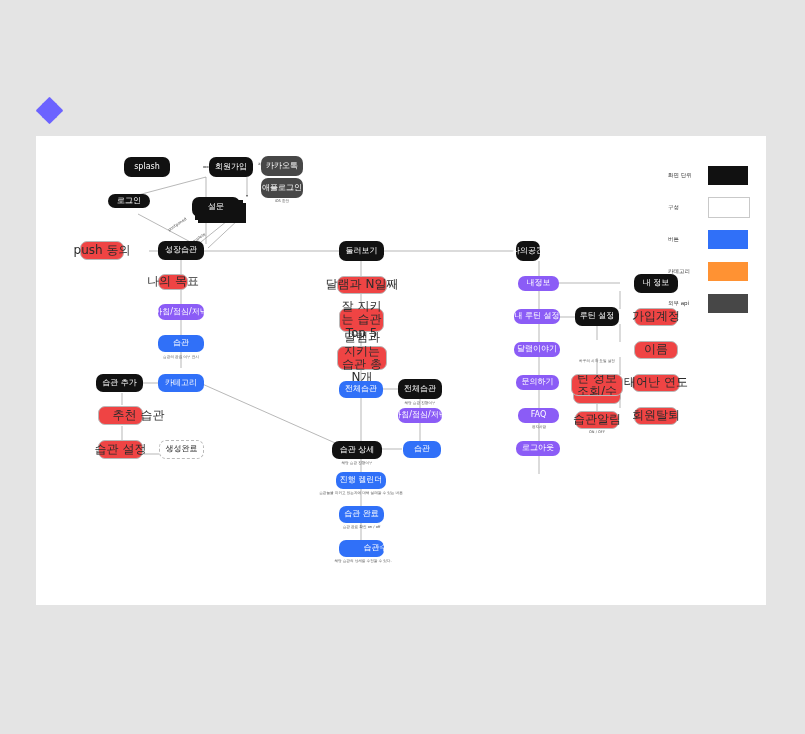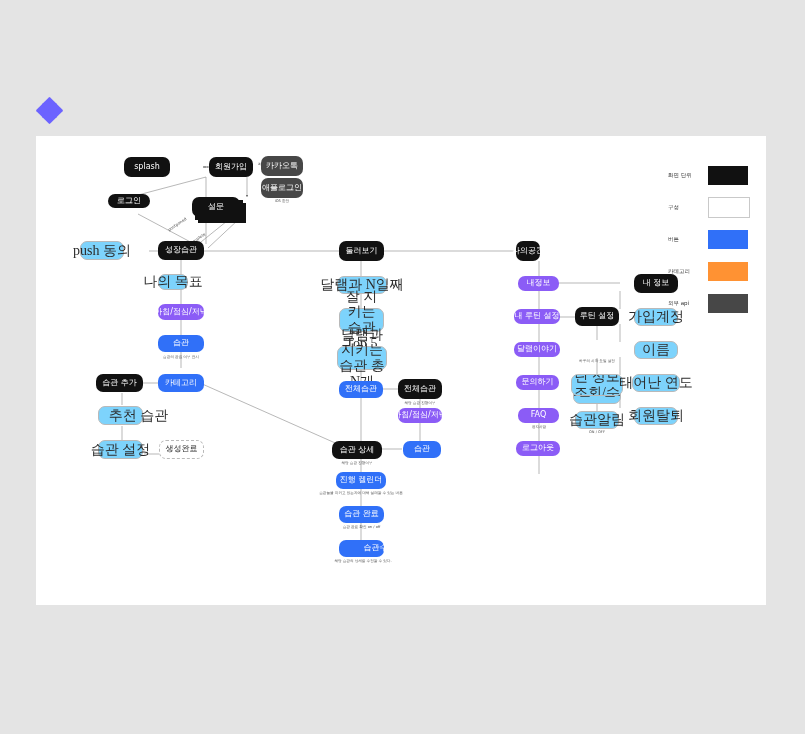--- a/index.html
+++ b/index.html
@@ -22,21 +22,21 @@
   .title-text{font-size:21px;color:#6c63ff;letter-spacing:.2px;}
 
   
   .card{position:absolute;left:36px;top:136px;width:730px;height:469px;background:#fff;}
   .canvas{position:absolute;left:0;top:0;width:730px;height:469px;}
 
   
   .node{position:absolute;display:flex;align-items:center;justify-content:center;
         text-align:center;line-height:1.12;box-sizing:border-box;white-space:nowrap;border-radius:7px;}
   .n-black{background:#111;color:#fff;font-size:8px;}
-  .n-white{background:#7dd3fc;color:#2b2b2b;border:1px solid #b9b9b9;font-size:14px;font-family:Liberation Serif, serif;}
+  .n-white{background:#ef4444;color:#2b2b2b;border:1px solid #b9b9b9;font-size:12px;}
   .n-dash{background:#fff;color:#2b2b2b;border:1px dashed #b9b9b9;font-size:8px;}
   .n-blue{background:#3070f8;color:#fff;font-size:8px;}
   .n-orange{background:#8b5cf6;color:#fff;font-size:8px;}
   .n-gray{background:#474747;color:#fff;font-size:8px;}
   .clip{overflow:hidden;}
 
   .cap{position:absolute;font-size:3.6px;color:#4a4a4a;text-align:center;
        white-space:nowrap;line-height:1.2;}
   .edgelbl{position:absolute;font-size:4px;color:#555;white-space:nowrap;}
 

